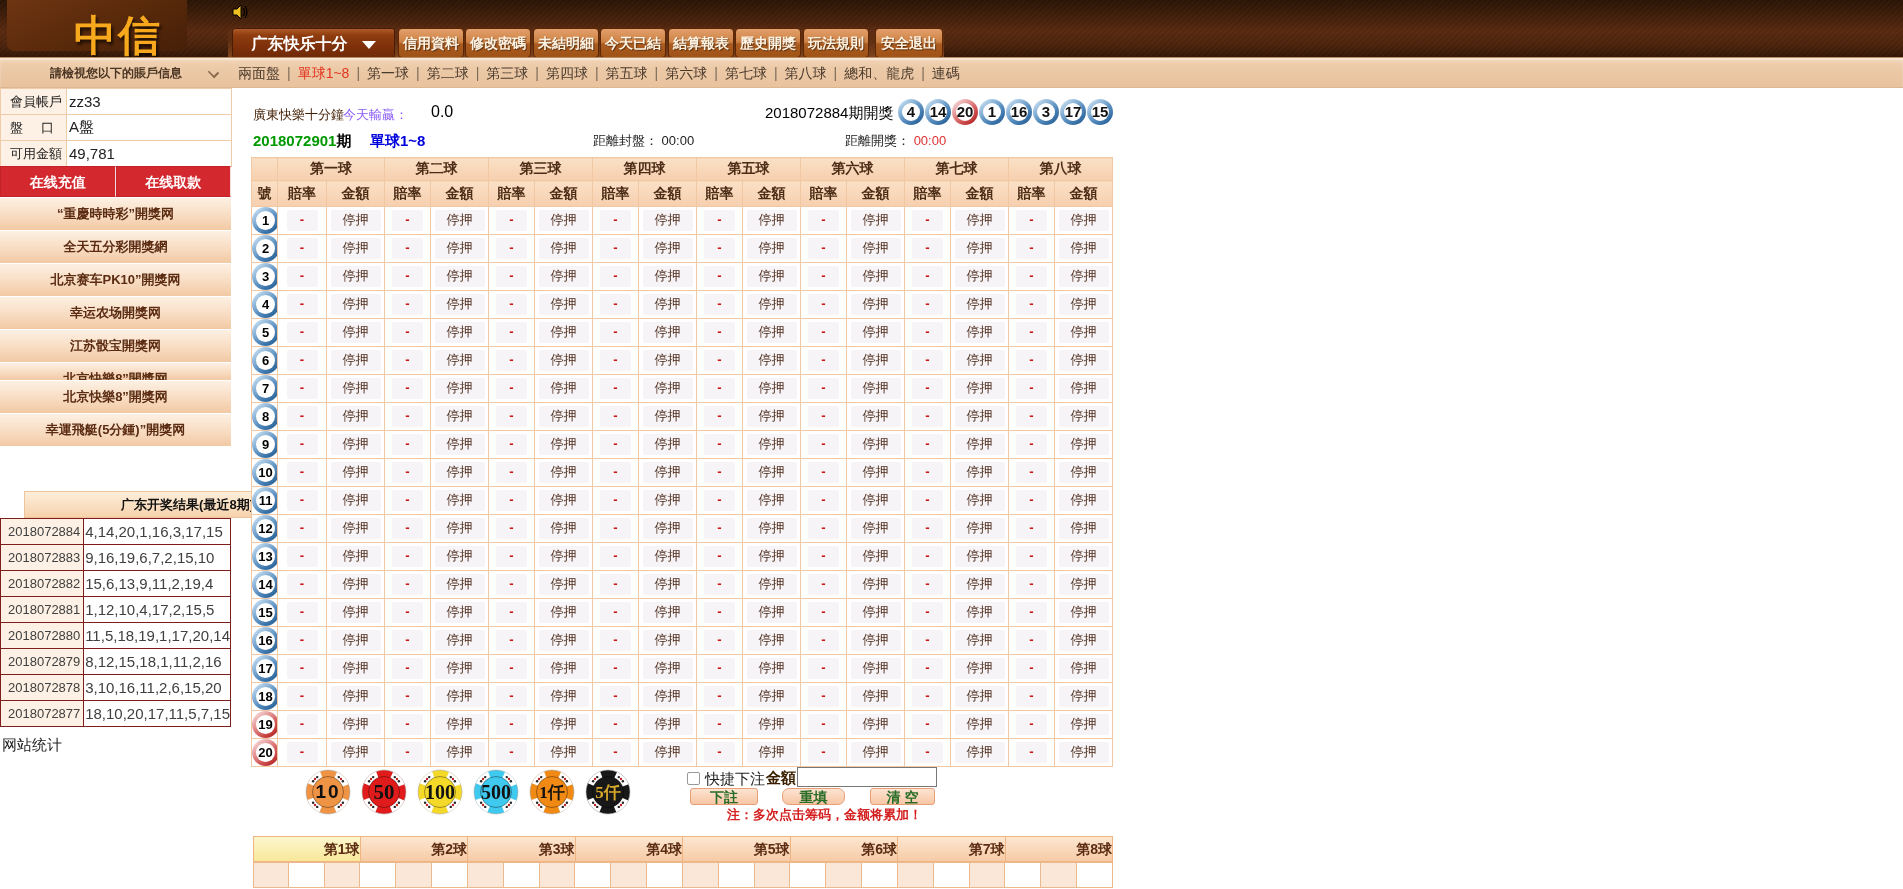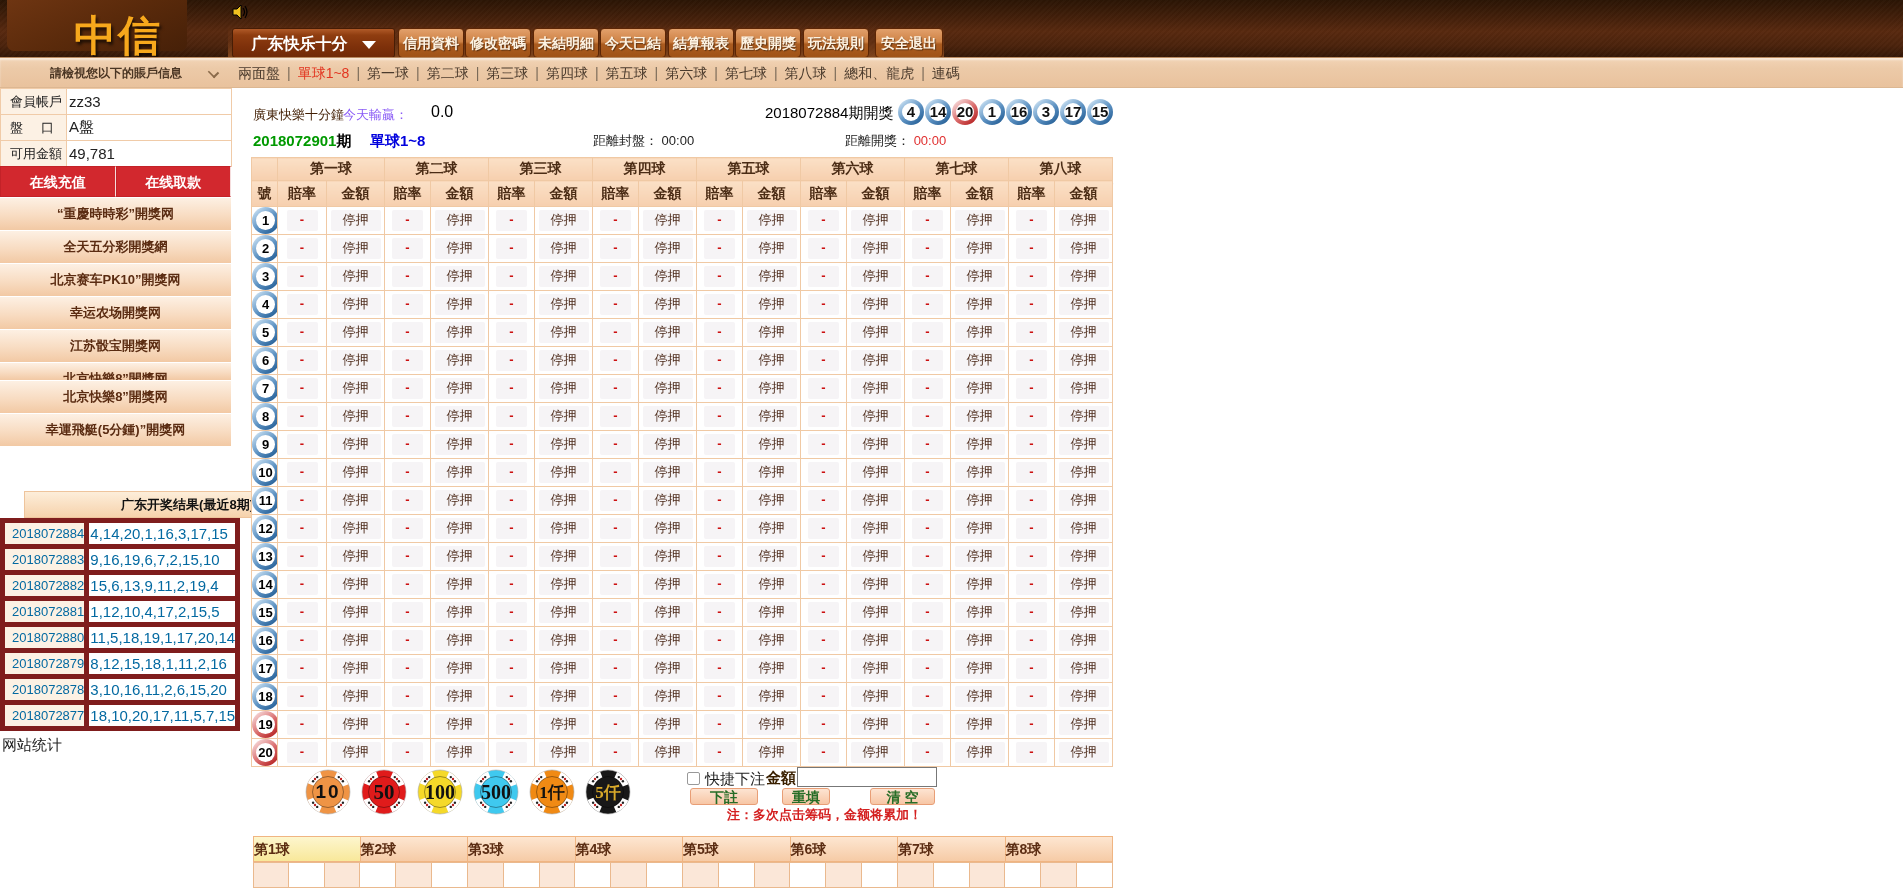--- a/index.html
+++ b/index.html
@@ -52,21 +52,21 @@
 .menu { position:absolute; left:0; top:198px; width:231px; }
 .mitem { width:231px; height:33px; overflow:hidden;
   background:linear-gradient(180deg,#fdf0e3 0%,#f8dcc2 55%,#f2c9a4 100%);
   border-bottom:1px solid #fff; color:#5b2c12; font-size:13px; font-weight:bold;
   text-align:center; line-height:32px; }
 .mitem.half { height:18px; }
 .results { position:absolute; left:0; top:491px; width:231px; }
 .rhead { width:231px; height:27px; background:linear-gradient(180deg,#fdeeda 0%,#f6d2ac 100%);
   border:1px solid #eec49c; color:#111; font-size:13px; font-weight:bold; text-align:right; line-height:26px;margin-left:24px; }
 .rtable { border-collapse:collapse; width:231px; }
-.rtable td { border:5px solid #7f1d1d; height:26px; font-size:13px; color:#0369a1; padding:0 0 0 7px; white-space:nowrap; }
+.rtable td { border:1px solid #7f1d1d; height:26px; font-size:13px; color:#404040; padding:0 0 0 7px; white-space:nowrap; }
 .rtable td.p { background:#fcf1e4; width:86px; letter-spacing:0px; }
 .rtable td.n { background:#fff; padding-left:1px; font-size:15px; }
 .sitestat { position:absolute; left:2px; top:736px; font-size:15px; color:#222; }
 .line1 { position:absolute; top:106px; font-size:13px; font-weight:normal; color:#000; }
 .line2 { position:absolute; top:132px; font-size:15px; font-weight:bold; }
 .ball { display:inline-block; border-radius:50%; text-align:center; font-weight:bold; color:#111; }
 .rball { position:absolute; width:26px; height:26px; line-height:26px; font-size:15px; }
 .rball .in { position:absolute; left:4px; top:4px; width:18px; height:18px; border-radius:50%; background:#fff; }
 .rball .nu { position:relative; }
 
@@ -96,21 +96,21 @@
 .amtinput { position:absolute; left:797px; top:767px; width:140px; height:20px; background:#fff; border:1px solid #777; }
 .betbtn { position:absolute; top:788px; height:17px; border:1px solid #e89e76; border-radius:3px;
   background:linear-gradient(180deg,#fde4d2 0%,#f7c6a5 100%); color:#276d27; font-size:14px; font-weight:bold;
   text-align:center; line-height:16px; }
 .note { position:absolute; left:727px; top:806px; color:#d42020; font-size:13px; font-weight:bold; }
 
 
 .btabs { position:absolute; left:253px; top:836px; width:860px; height:26px; display:flex; }
 .btab { width:107.5px; height:26px; border:1px solid #f0b582; border-left:none;
   background:linear-gradient(180deg,#fde6d1 0%,#f6cba6 100%);
-  color:#5b2c12; font-size:14px; font-weight:bold; text-align:left; line-height:25px; }
+  color:#5b2c12; font-size:14px; font-weight:bold; text-align:right; line-height:25px; }
 .btab:first-child { border-left:1px solid #f0b582; background:linear-gradient(180deg,#fdf6ce 0%,#f8e89a 100%); }
 .bcells { position:absolute; left:253px; top:862px; width:860px; height:27px; display:flex; }
 .bcell { width:35.84px; height:26px; border:1px solid #eab98e; border-left:none; background:#fff; }
 .bcell:first-child { border-left:1px solid #eab98e; }
 .bcell.p { background:#fbe7d8; }
 </style>
 </head>
 <body>
 
 <div class="header">
@@ -859,21 +859,21 @@
       <circle cx="36.0" cy="10.0" r="1.2" fill="#c02020"></circle>
       <circle cx="37.9" cy="12.2" r="1.2" fill="#222"></circle>
       <circle cx="23" cy="23" r="15.5" fill="#181818" stroke="rgba(0,0,0,0.45)" stroke-width="0.8"></circle>
       <text x="23" y="28.78" text-anchor="middle" font-family="&quot;Liberation Serif&quot;" font-size="17" font-weight="bold" letter-spacing="0" fill="#d8a92a">5仟</text>
     </svg></div>
 <div class="cb" style="left:687px;top:772px;position:absolute;"></div>
 <div style="position:absolute;left:705px;top:770px;font-size:15px;color:#222;">快捷下注</div>
 <div style="position:absolute;left:766px;top:769px;font-size:15px;font-weight:bold;color:#3a2000;">金額</div>
 <div class="amtinput"></div>
 <div class="betbtn" style="left:690px;width:68px;">下註</div>
-<div class="betbtn" style="left:782px;width:48px;">重填</div>
+<div class="betbtn" style="left:782px;width:63px;border-radius:7px;">重填</div>
 <div class="betbtn" style="left:870px;width:65px;">清&nbsp;空</div>
 <div class="note">注：多次点击筹码，金额将累加！</div>
 
 <div class="btabs">
   <div class="btab">第1球</div>
     <div class="btab">第2球</div>
     <div class="btab">第3球</div>
     <div class="btab">第4球</div>
   <div class="btab">第5球</div>
     <div class="btab">第6球</div>

